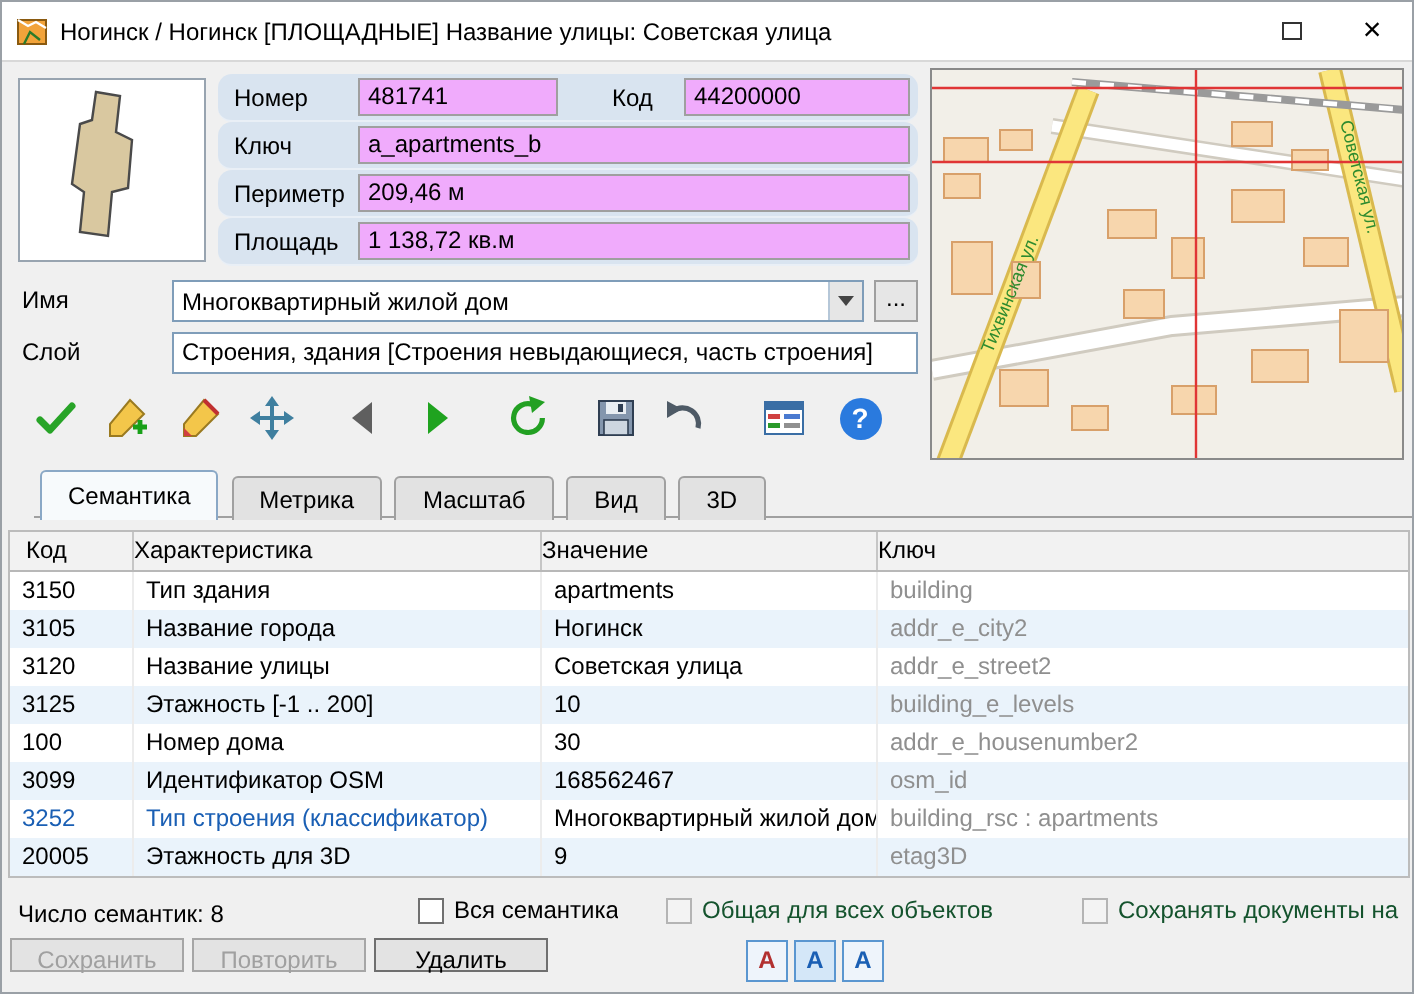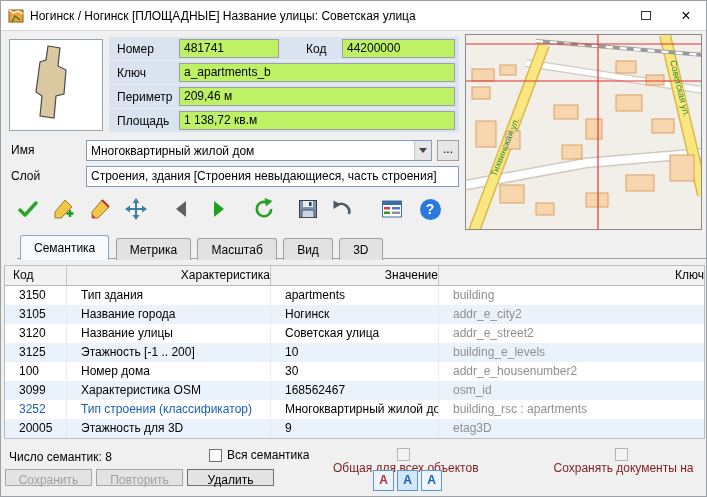--- a/index.html
+++ b/index.html
@@ -13,23 +13,23 @@
   .win-controls { margin-left: auto; display: flex; height: 100%; }
   .win-btn { width: 40px; height: 100%; display: flex; align-items: center; justify-content: center; cursor: default; }
   .max-glyph { width: 10px; height: 9px; border: 1px solid #333; display: inline-block; }
   .close-glyph { font-size: 16px; line-height: 1; }
 
   
   .preview { position: absolute; left: 8px; top: 38px; width: 94px; height: 92px; background: #fff; border: 1px solid #98a4b0; }
 
   
   .form-rows { position: absolute; left: 108px; top: 36px; width: 350px; }
-  .frow { display: flex; align-items: center; height: 24px; background: #d9e4f0; border-bottom: 1px solid #e9eff6; }
+  .frow { display: flex; align-items: center; height: 24px; background: #d9e4f0; border-bottom: 1px solid #e9eff6; border-radius: 7px; }
   .flabel { padding-left: 8px; }
-  .fbox { height: 19px; line-height: 17px; background: #bef264; border: 1px solid #9f9f9f; padding: 0 4px; white-space: nowrap; overflow: hidden; }
+  .fbox { height: 19px; line-height: 17px; background: #f0abfc; border: 1px solid #9f9f9f; padding: 0 4px; white-space: nowrap; overflow: hidden; }
   .w-label1 { width: 70px; flex: 0 0 auto; }
   .fb-num { width: 100px; flex: 0 0 auto; }
   .gap1 { width: 27px; flex: 0 0 auto; }
   .w-label2 { width: 36px; flex: 0 0 auto; }
   .fb-rest { flex: 1 1 auto; margin-right: 4px; }
   .inline-label { position: absolute; left: 10px; }
   .combo { position: absolute; left: 85px; width: 346px; height: 21px; background: #fff; border: 1px solid #7f9db9; display: flex; align-items: center; }
   .combo-value { flex: 1 1 auto; padding: 0 4px; white-space: nowrap; overflow: hidden; }
   .combo-arrow { width: 17px; height: 19px; background: #e6e6e6; border-left: 1px solid #b5c7d8; display: flex; align-items: center; justify-content: center; }
   .arrow-down { width: 0; height: 0; border-left: 4px solid transparent; border-right: 4px solid transparent; border-top: 5px solid #444; }
@@ -46,36 +46,36 @@
 
   
   .tabstrip { position: absolute; left: 16px; top: 233px; right: 0; height: 25px; border-bottom: 1px solid #a0a0a0; }
   .tab { display: inline-block; position: relative; top: 3px; margin-left: 3px; padding: 4px 13px 3px; background: #e2e2e2; border: 1px solid #a0a0a0; border-bottom: none; border-radius: 3px 3px 0 0; }
   .tab.active { background: #f7fafc; top: 1px; padding-top: 5px; padding-bottom: 5px; border-color: #8aa8c6; z-index: 2; }
 
   
   .sem-table { position: absolute; left: 3px; top: 264px; width: 701px; border: 1px solid #bcbcbc; background: #fff; }
   .thead, .trow { display: grid; grid-template-columns: 62px 204px 168px 1fr; }
   .thead { background: #f2f2f2; border-bottom: 1px solid #b8b8b8; height: 20px; }
-  .th { line-height: 19px; text-align: right; border-right: 1px solid #c6c6c6; overflow: hidden; white-space: nowrap; }
+  .th { line-height: 19px; text-align: left; border-right: 1px solid #c6c6c6; overflow: hidden; white-space: nowrap; }
   .th:first-child { text-align: left; padding-left: 8px; }
   .th:last-child { border-right: none; }
   .trow { height: 19px; }
   .trow.alt { background: #eaf3fb; }
-  .td { line-height: 19px; padding-left: 14px; white-space: nowrap; overflow: hidden; border-right: 1px solid #ececec; }
+  .td { line-height: 19px; padding-left: 6px; white-space: nowrap; overflow: hidden; border-right: 1px solid #ececec; }
   .td:last-child { border-right: none; }
   .td.key { color: #8f8f8f; }
   .td.link { color: #1a5fb4; }
 
   
   .footer-line { position: absolute; left: 0; top: 447px; right: 0; height: 18px; }
   .count { position: absolute; left: 8px; top: 2px; }
   .chk { position: absolute; top: 0; display: flex; align-items: center; white-space: nowrap; overflow: hidden; }
   .chk-box { width: 13px; height: 13px; background: #fff; border: 1px solid #707070; margin-right: 5px; flex: 0 0 auto; }
-  .chk.disabled { color: #7f1d1d; flex-direction: column; }
+  .chk.disabled { color: #14532d; }
   .chk.disabled .chk-box { border-color: #b4b4b4; background: #f3f3f3; }
   .chk1 { left: 208px; } .chk2 { left: 332px; } .chk3 { left: 540px; right: 0; }
 
   
   .btn { position: absolute; top: 468px; height: 17px; width: 87px; background: #e3e3e3; border: 1px solid #a6a6a6; text-align: center; line-height: 21px; }
   .btn.disabled { color: #a0a0a0; }
   .btn.default { border-color: #6f6f6f; }
   .b-save { left: 4px; } .b-repeat { left: 95px; } .b-delete { left: 186px; } .b-cancel { left: 277px; }
   .abtn { position: absolute; top: 469px; width: 21px; height: 21px; border: 1px solid #5a96d0; background: #eef4fb; text-align: center; line-height: 19px; font-weight: bold; }
   .a1 { left: 372px; color: #b23030; }
@@ -301,21 +301,21 @@
       <div class="td key">building_e_levels</div>
     </div>
     <div class="trow">
       <div class="td">100</div>
       <div class="td">Номер дома</div>
       <div class="td">30</div>
       <div class="td key">addr_e_housenumber2</div>
     </div>
     <div class="trow alt">
       <div class="td">3099</div>
-      <div class="td">Характеристика OSM</div>
+      <div class="td">Идентификатор OSM</div>
       <div class="td">168562467</div>
       <div class="td key">osm_id</div>
     </div>
     <div class="trow">
       <div class="td link">3252</div>
       <div class="td link">Тип строения (классификатор)</div>
       <div class="td">Многоквартирный жилой дом</div>
       <div class="td key">building_rsc : apartments</div>
     </div>
     <div class="trow alt">

